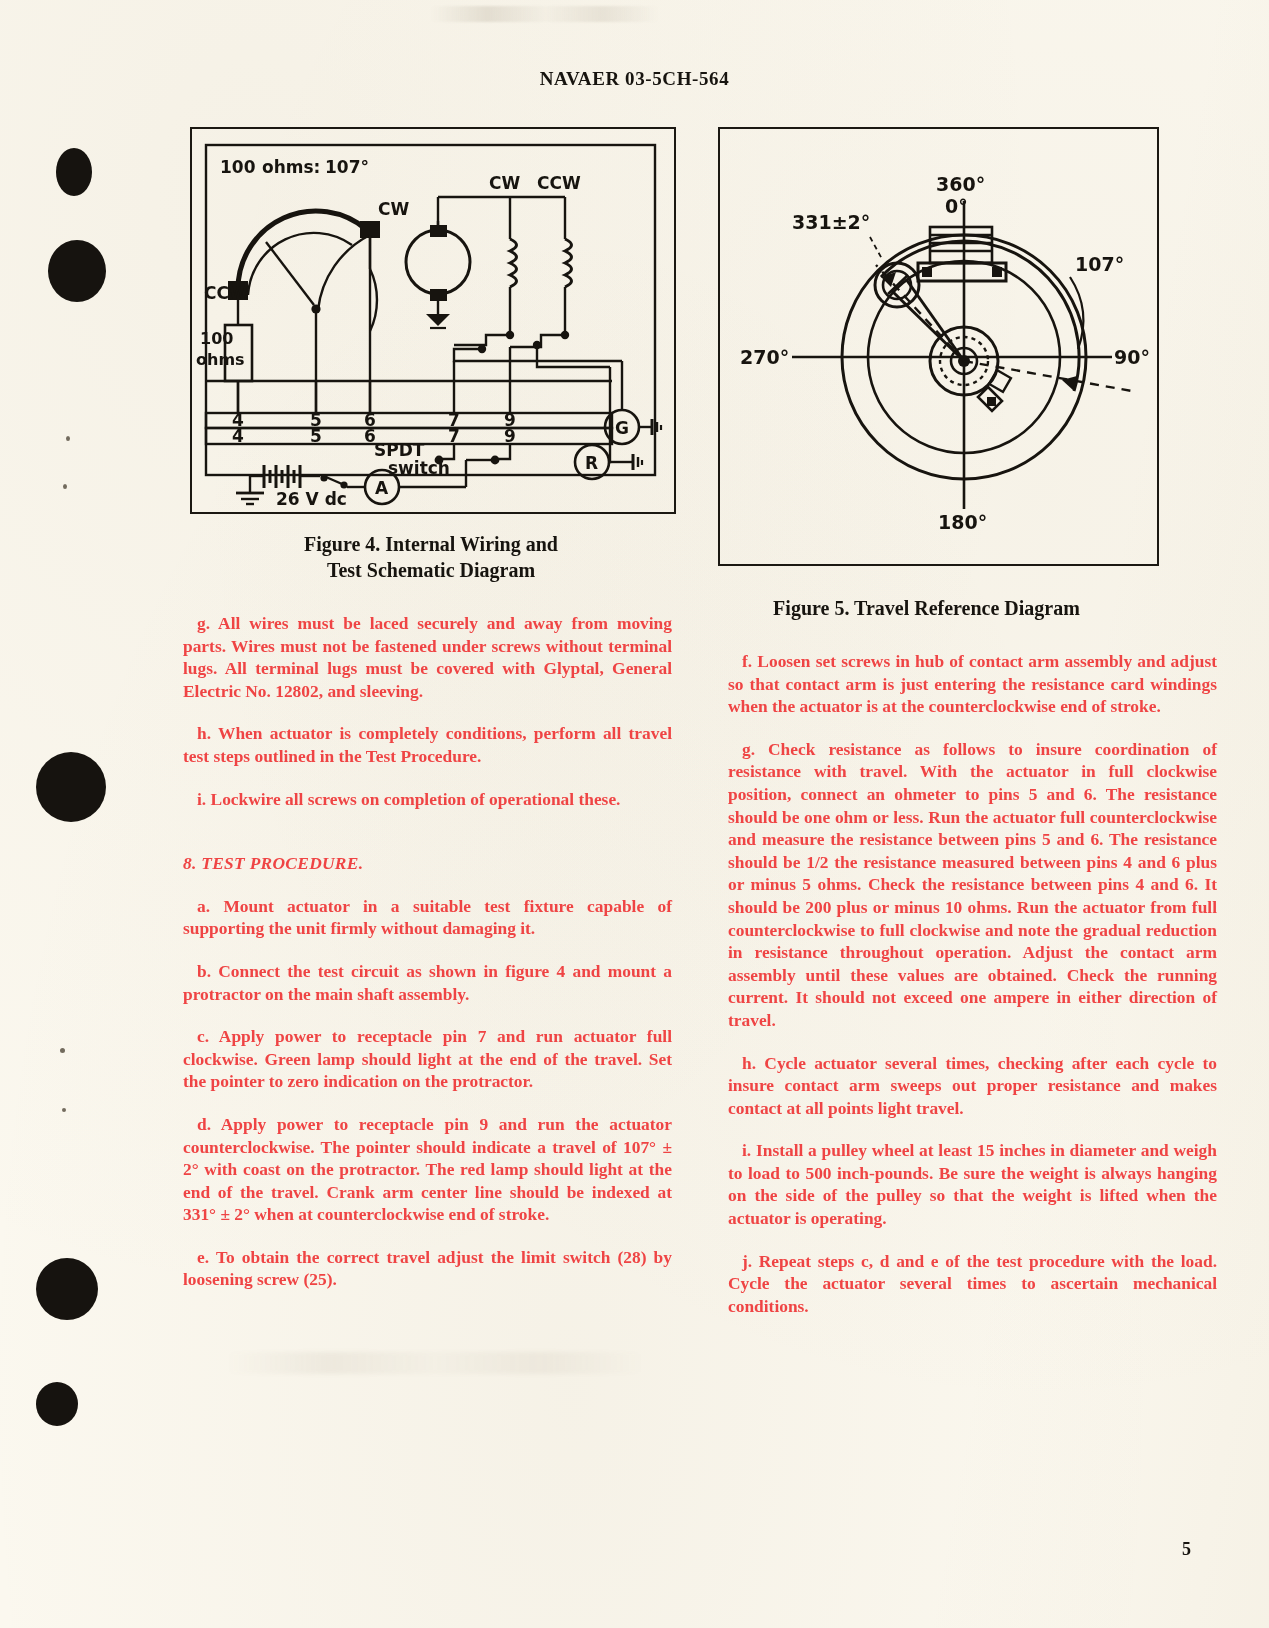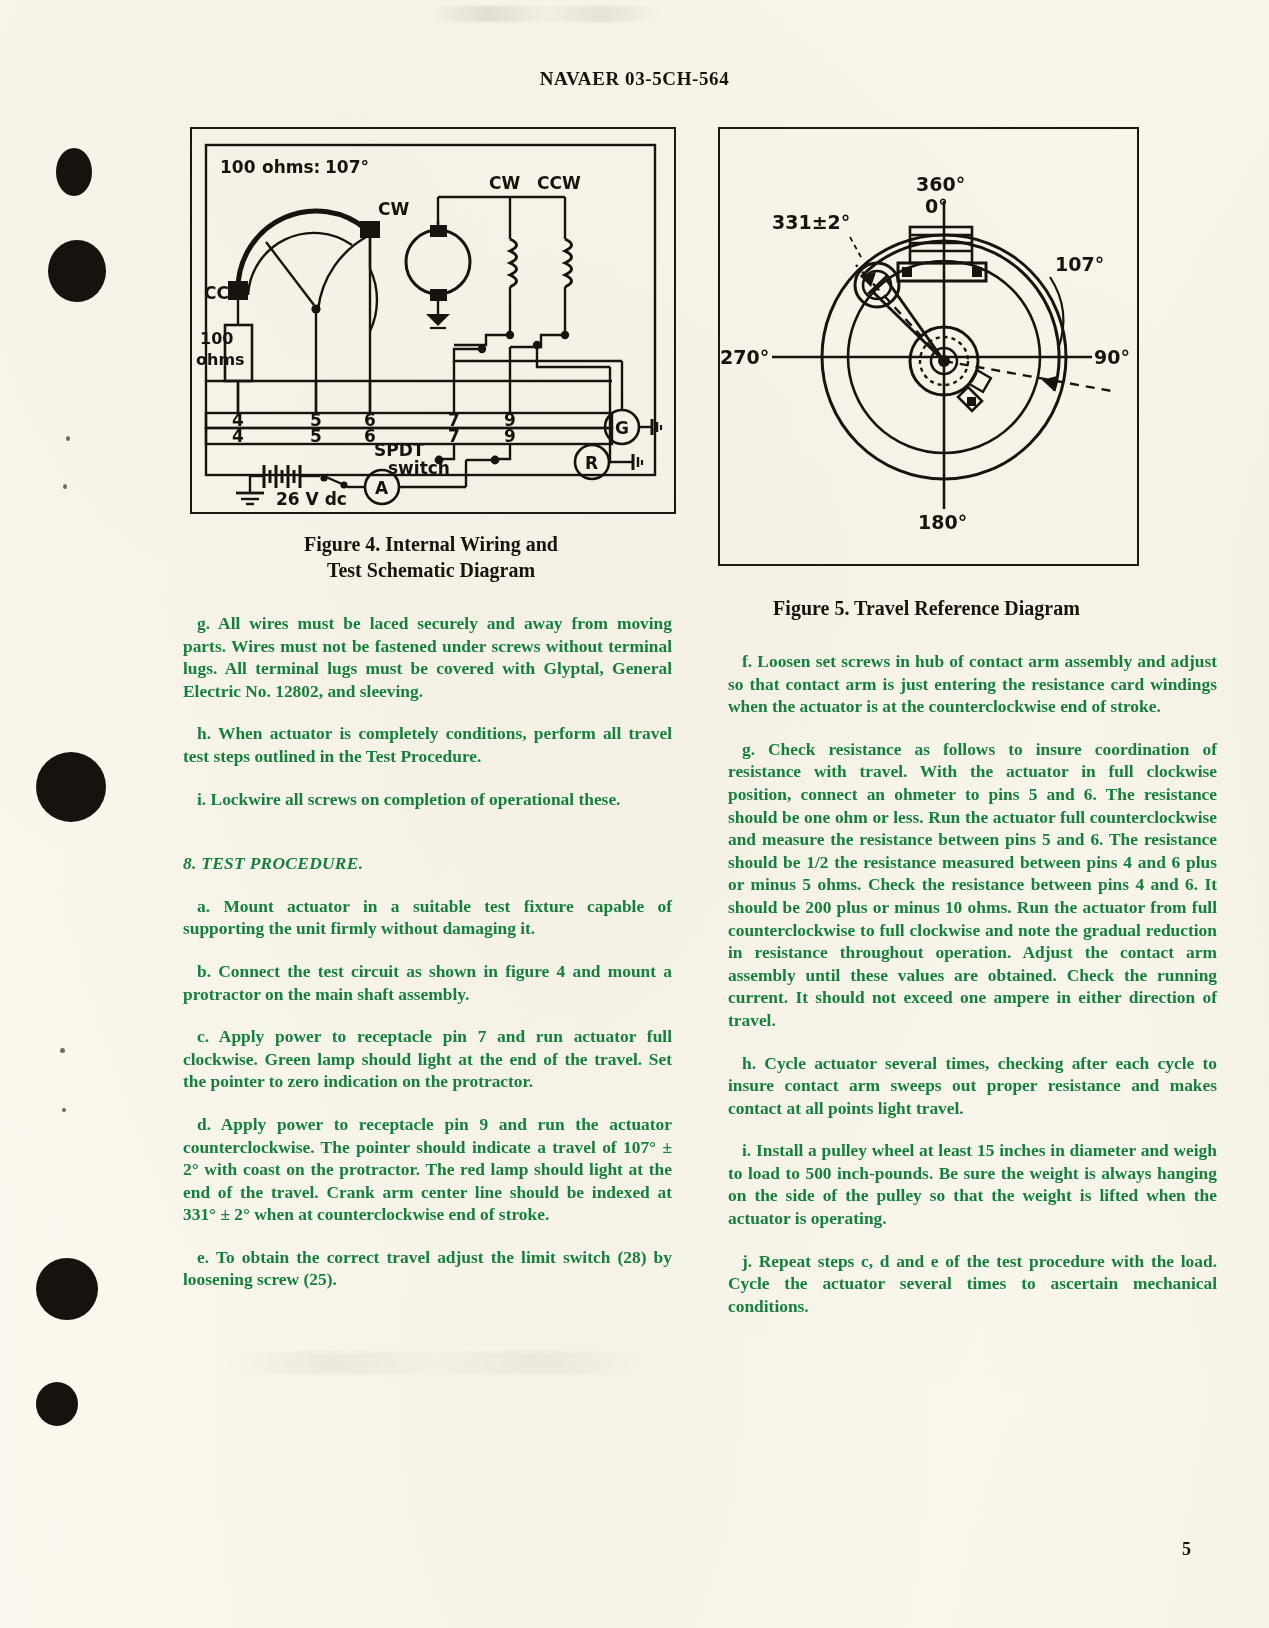--- a/index.html
+++ b/index.html
@@ -70,20 +70,21 @@
     left: 190px; top: 127px;
     width: 482px; height: 383px;
     border: 2.5px solid #1b1812;
     background: transparent;
   }
   .fig5-box {
     position: absolute;
     left: 718px; top: 127px;
     width: 417px; height: 435px;
     border: 2.5px solid #1b1812;
+    padding-left: 20px;
   }
   .fig-caption {
     position: absolute;
     text-align: center;
     font-weight: bold;
     font-size: 20px;
     line-height: 1.28;
   }
   #fig4-caption { left: 190px; top: 532px; width: 482px; }
   #fig5-caption { left: 718px; top: 596px; width: 417px; }
@@ -91,21 +92,21 @@
   
   .col {
     position: absolute;
     width: 489px;
     font-family: "Liberation Serif", serif;
     font-size: 17.4px;
     line-height: 22.6px;
     font-weight: bold;
     text-align: justify;
     text-justify: inter-word;
-    color: #15803d;
+    color: #ef4444;
   }
   #col-left  { left: 183px; top: 612px; }
   #col-right { left: 716px; top: 650px; margin-left: 12px; }
 
   .para { margin: 0 0 20px 0; text-indent: 14px; }
   .head { margin: 0 0 20px 0; text-indent: 0; letter-spacing: .3px; font-style: italic; }
   .spacer-lg { height: 22px; }
 
   .page-number {
     position: absolute;

